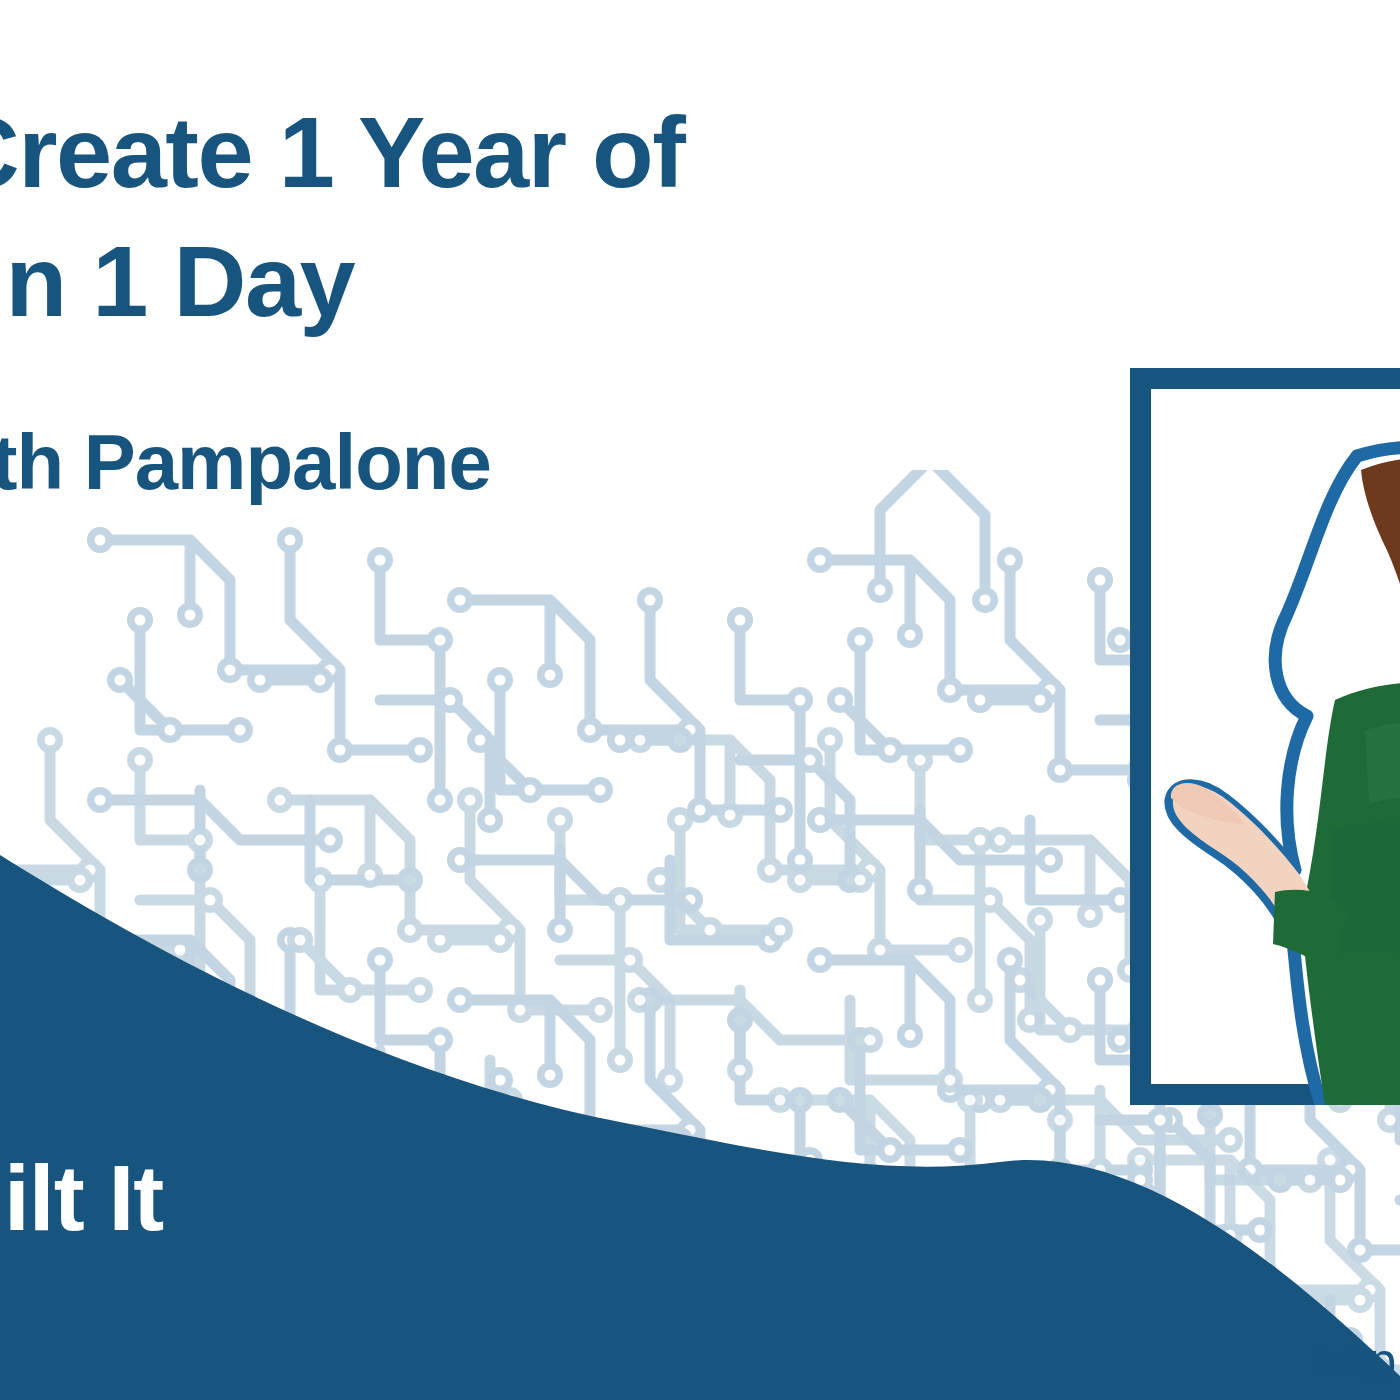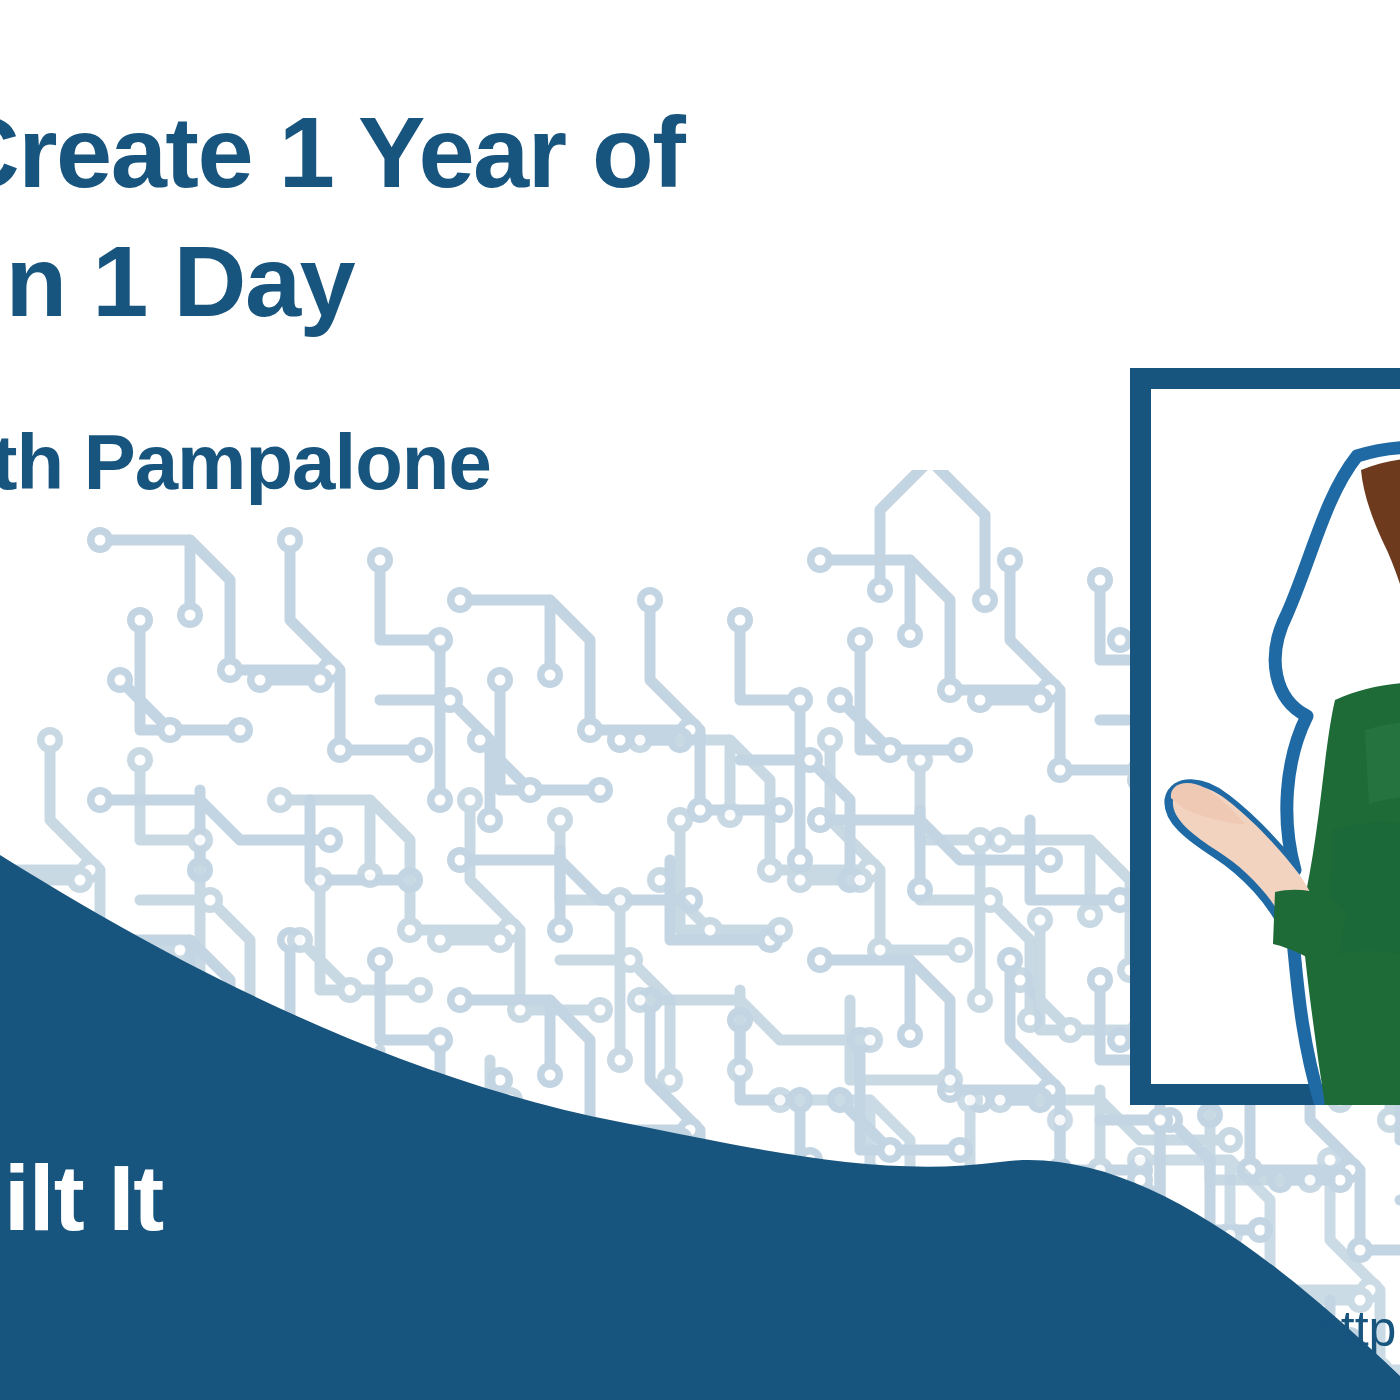--- a/index.html
+++ b/index.html
@@ -103,21 +103,21 @@
     font-weight: bold;
     line-height: 1.0;
     margin-top: 32px;
     white-space: nowrap;
   }
 
   
   #site-url {
     position: absolute;
     left: 1313px;
-    top: 1300px;
+    top: 1332px;
     color: #17547e;
     font-size: 50px;
     font-weight: normal;
     letter-spacing: 0px;
     white-space: nowrap;
     z-index: 8;
   }
 </style>
 </head>
 <body>

